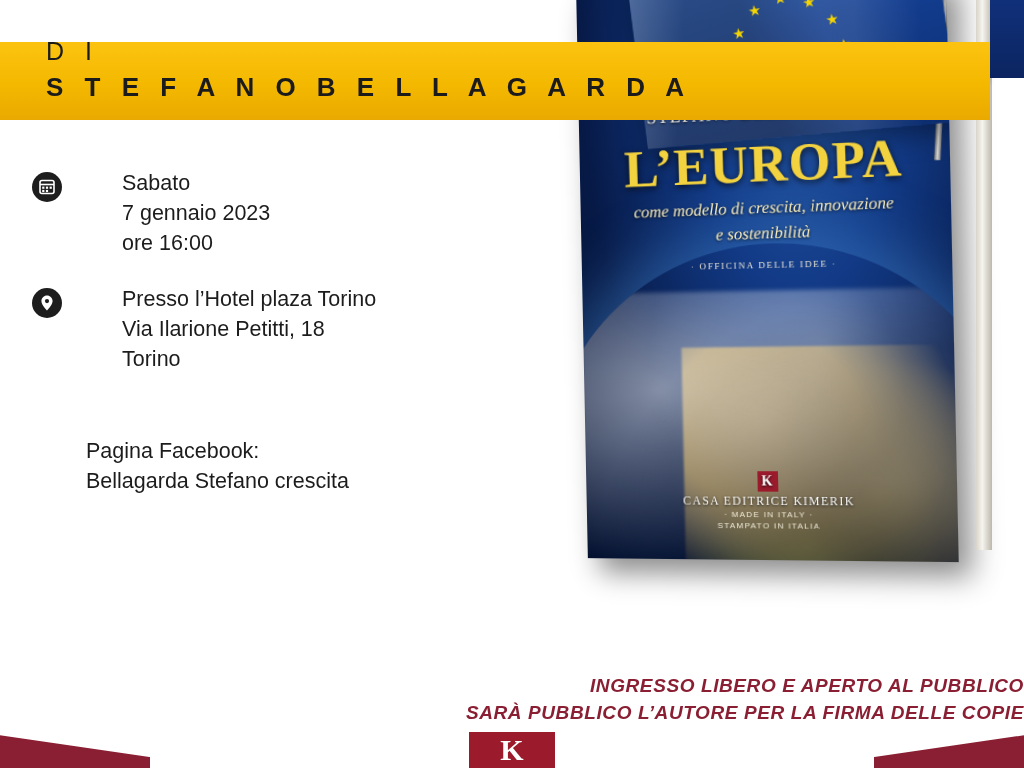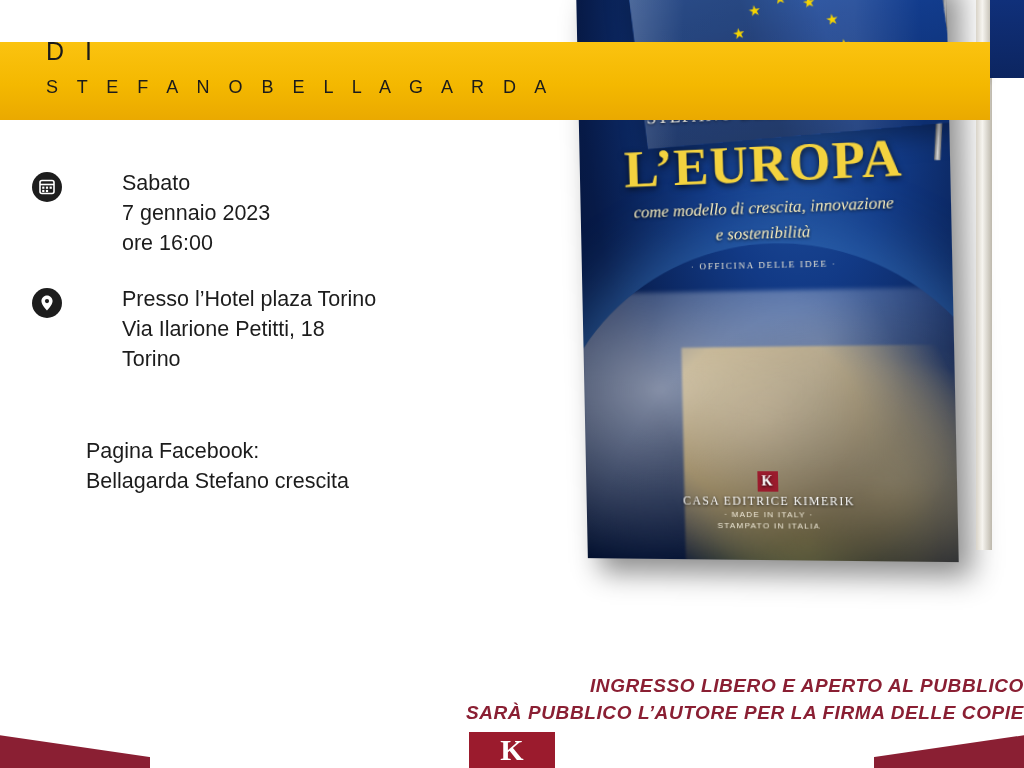--- a/index.html
+++ b/index.html
@@ -35,23 +35,23 @@
     color: #141414;
   }
   .banner-line1 {
     font-size: 25px;
     letter-spacing: 7px;
     font-weight: 400;
     line-height: 30px;
     color: #1b1b1b;
   }
   .banner-line2 {
-    font-size: 18px;
+    font-size: 26px;
     letter-spacing: 7px;
-    font-weight: 400;
+    font-weight: 700;
     line-height: 36px;
     color: #1b1b1b;
     margin-top: 3px;
   }
   
   .banner-right-blue {
     position: absolute;
     right: 0; top: 0;
     width: 34px; height: 78px;
     background: linear-gradient(180deg,#10307a 0%, #0c2560 100%);

